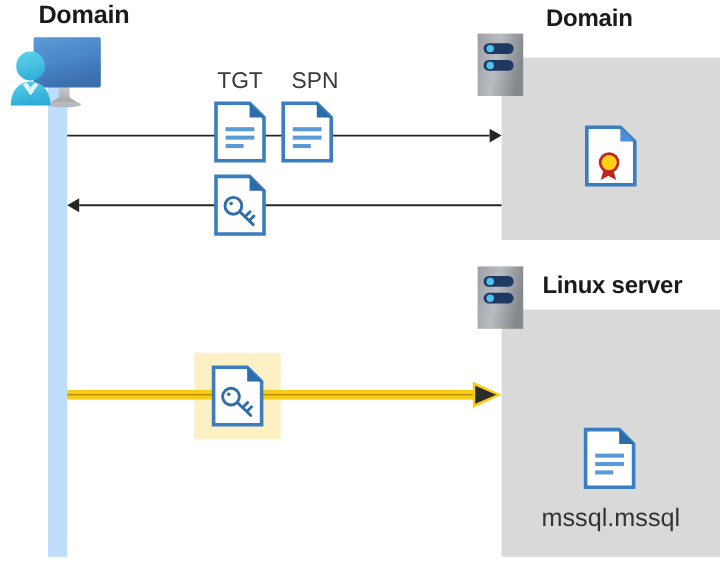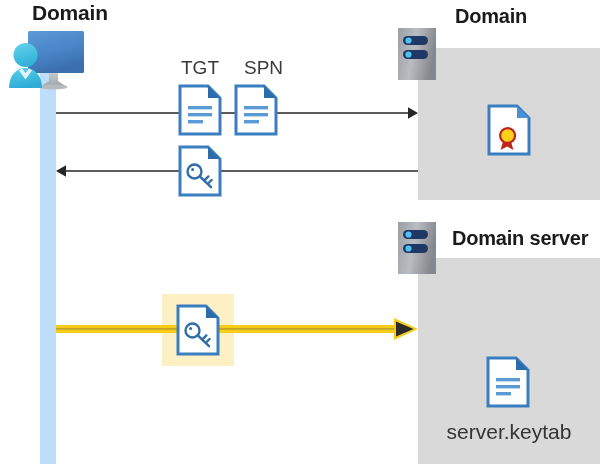--- a/index.html
+++ b/index.html
@@ -100,41 +100,41 @@
       <circle cx="10.5" cy="12.5" r="3.1" fill="#4ec3ef"></circle>
       <rect x="5" y="22" width="25" height="9" rx="4.5" fill="#1f3864"></rect>
       <circle cx="10.5" cy="26.5" r="3.1" fill="#4ec3ef"></circle>
     </svg>
   </div>
 
   <div class="abs title-bold lbl-dc" style="left:455px;top:4px;width:145px;">
     <div>Domain</div>
   </div>
 
-  <div class="abs title-bold lbl-linux" style="left:452px;top:226px;width:148px;">Domain server</div>
+  <div class="abs title-bold lbl-linux" style="left:452px;top:226px;width:148px;">Linux server</div>
 
   <div class="abs" style="left:56px;top:106px;width:362px;height:14px;">
     <svg width="362" height="14" viewBox="0 0 362 14">
       <line x1="0" y1="7" x2="352" y2="7" stroke="#262626" stroke-width="1.6"></line>
       <path d="M352 1.2 L362 7 L352 12.8 Z" fill="#262626"></path>
     </svg>
   </div>
 
   <div class="abs lbl-doc" style="left:175px;top:58px;width:50px;text-align:center;">TGT</div>
   <div class="abs" style="left:178px;top:84px;width:44px;height:52px;">
     <svg width="44" height="52" viewBox="0 0 44 52">
       <path d="M2 2 H30 L42 14 V50 H2 Z" fill="#ffffff" stroke="#3a7ebf" stroke-width="3" stroke-linejoin="miter"></path>
       <path d="M30 2 L42 14 H30 Z" fill="#2c6ca8"></path>
       <rect x="10" y="22" width="24" height="3.4" fill="#5b9bd5"></rect>
       <rect x="10" y="29" width="24" height="3.4" fill="#5b9bd5"></rect>
       <rect x="10" y="36" width="15" height="3.4" fill="#5b9bd5"></rect>
     </svg>
   </div>
 
-  <div class="abs lbl-doc" style="left:228px;top:58px;width:54px;text-align:left;margin-left:16px;">SPN</div>
+  <div class="abs lbl-doc" style="left:228px;top:58px;width:54px;text-align:right;">SPN</div>
   <div class="abs" style="left:234px;top:84px;width:44px;height:52px;">
     <svg width="44" height="52" viewBox="0 0 44 52">
       <path d="M2 2 H30 L42 14 V50 H2 Z" fill="#ffffff" stroke="#3a7ebf" stroke-width="3" stroke-linejoin="miter"></path>
       <path d="M30 2 L42 14 H30 Z" fill="#2c6ca8"></path>
       <rect x="10" y="22" width="24" height="3.4" fill="#5b9bd5"></rect>
       <rect x="10" y="29" width="24" height="3.4" fill="#5b9bd5"></rect>
       <rect x="10" y="36" width="15" height="3.4" fill="#5b9bd5"></rect>
     </svg>
   </div>
 
@@ -201,15 +201,15 @@
   <div class="abs" style="left:486px;top:356px;width:44px;height:52px;">
     <svg width="44" height="52" viewBox="0 0 44 52">
       <path d="M2 2 H30 L42 14 V50 H2 Z" fill="#ffffff" stroke="#3a7ebf" stroke-width="3" stroke-linejoin="miter"></path>
       <path d="M30 2 L42 14 H30 Z" fill="#2c6ca8"></path>
       <rect x="10" y="22" width="24" height="3.4" fill="#5b9bd5"></rect>
       <rect x="10" y="29" width="24" height="3.4" fill="#5b9bd5"></rect>
       <rect x="10" y="36" width="15" height="3.4" fill="#5b9bd5"></rect>
     </svg>
   </div>
 
-  <div class="abs lbl-keytab" style="left:418px;top:420px;width:182px;text-align:center;">server.keytab</div>
+  <div class="abs lbl-keytab" style="left:418px;top:420px;width:182px;text-align:center;">mssql.mssql</div>
 
 </div>
 
 </body></html>

